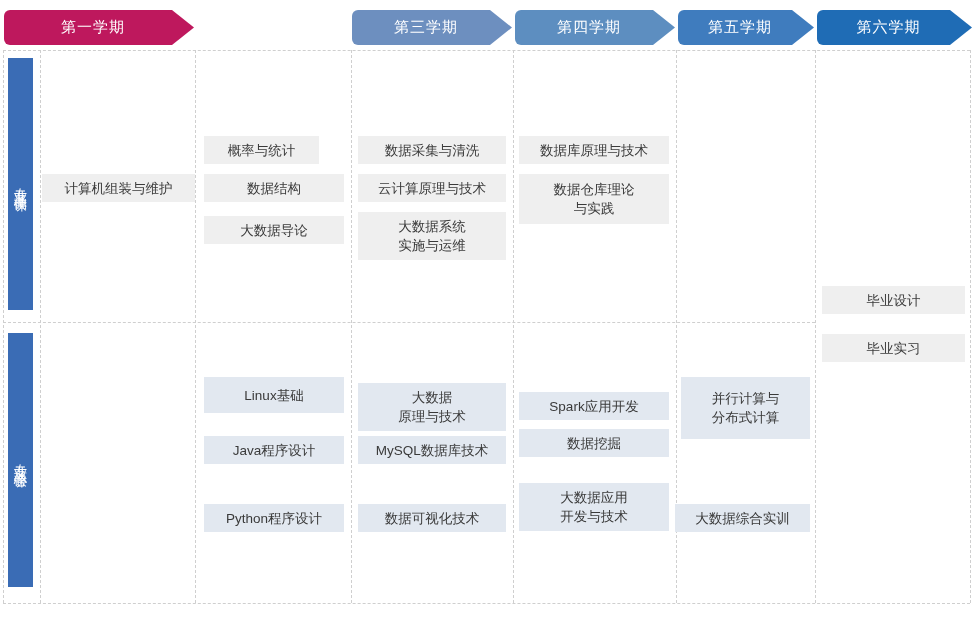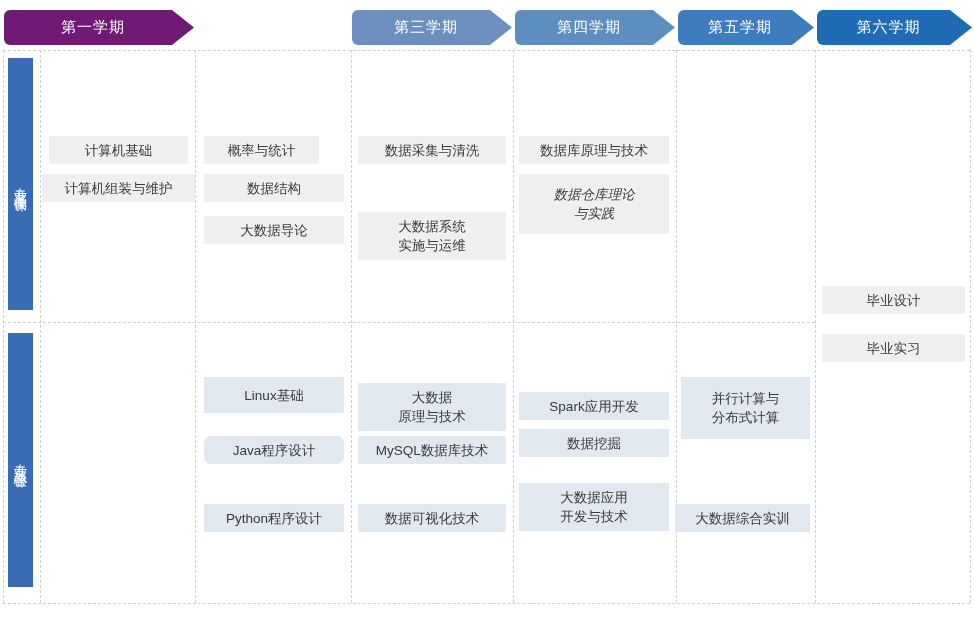--- a/index.html
+++ b/index.html
@@ -97,21 +97,21 @@
   }
   .course.foundation { background: #efefef; }
   .course.core       { background: #e2e8f0; }
 </style>
 </head>
 <body>
 
 <div id="canvas">
 
   <div class="header-row">
-    <div class="sem-banner" style="left:4px; width:190px; background:#701a75;">
+    <div class="sem-banner" style="left:4px; width:190px; background:#be185d;">
       <span>第一学期</span>
     </div>
     <div class="sem-banner" style="left:352px; width:160px; background:#6d8fbf;">
       <span>第三学期</span>
     </div>
     <div class="sem-banner" style="left:515px; width:160px; background:#5d8ec0;">
       <span>第四学期</span>
     </div>
     <div class="sem-banner" style="left:678px; width:136px; background:#3f7cbe;">
       <span>第五学期</span>
@@ -134,39 +134,39 @@
   <div class="grid-h" style="left:3px; top:322px; width:812px;"></div>
   <div class="grid-h" style="left:3px; top:603px; width:967px;"></div>
 
   <div class="cat-bar" style="top:58px; height:252px;">
     <span class="vtext">专业基础课</span>
   </div>
   <div class="cat-bar" style="top:333px; height:254px;">
     <span class="vtext">专业核心课</span>
   </div>
 
-  <div class="course foundation" style="left:49px; top:136px; width:139px; height:28px;">计算机基础</div>
   <div class="course foundation" style="left:42px; top:174px; width:153px; height:28px;">计算机组装与维护</div>
 
   <div class="course foundation" style="left:204px; top:136px; width:115px; height:28px;">概率与统计</div>
   <div class="course foundation" style="left:204px; top:174px; width:140px; height:28px;">数据结构</div>
   <div class="course foundation" style="left:204px; top:216px; width:140px; height:28px;">大数据导论</div>
 
   <div class="course foundation" style="left:358px; top:136px; width:148px; height:28px;">数据采集与清洗</div>
+  <div class="course foundation" style="left:358px; top:174px; width:148px; height:28px;">云计算原理与技术</div>
   <div class="course foundation" style="left:358px; top:212px; width:148px; height:48px;">大数据系统
 实施与运维</div>
 
   <div class="course foundation" style="left:519px; top:136px; width:150px; height:28px;">数据库原理与技术</div>
-  <div class="course foundation" style="left:519px; top:174px; width:150px; height:60px;font-style:italic;">数据仓库理论
+  <div class="course foundation" style="left:519px; top:174px; width:150px; height:50px;">数据仓库理论
 与实践</div>
 
   <div class="course foundation" style="left:822px; top:286px; width:143px; height:28px;">毕业设计</div>
 
   <div class="course core" style="left:204px; top:377px; width:140px; height:36px;">Linux基础</div>
-  <div class="course core" style="left:204px; top:436px; width:140px; height:28px;border-radius:7px;">Java程序设计</div>
+  <div class="course core" style="left:204px; top:436px; width:140px; height:28px;">Java程序设计</div>
   <div class="course core" style="left:204px; top:504px; width:140px; height:28px;">Python程序设计</div>
 
   <div class="course core" style="left:358px; top:383px; width:148px; height:48px;">大数据
 原理与技术</div>
   <div class="course core" style="left:358px; top:436px; width:148px; height:28px;">MySQL数据库技术</div>
   <div class="course core" style="left:358px; top:504px; width:148px; height:28px;">数据可视化技术</div>
 
   <div class="course core" style="left:519px; top:392px; width:150px; height:28px;">Spark应用开发</div>
   <div class="course core" style="left:519px; top:429px; width:150px; height:28px;">数据挖掘</div>
   <div class="course core" style="left:519px; top:483px; width:150px; height:48px;">大数据应用

